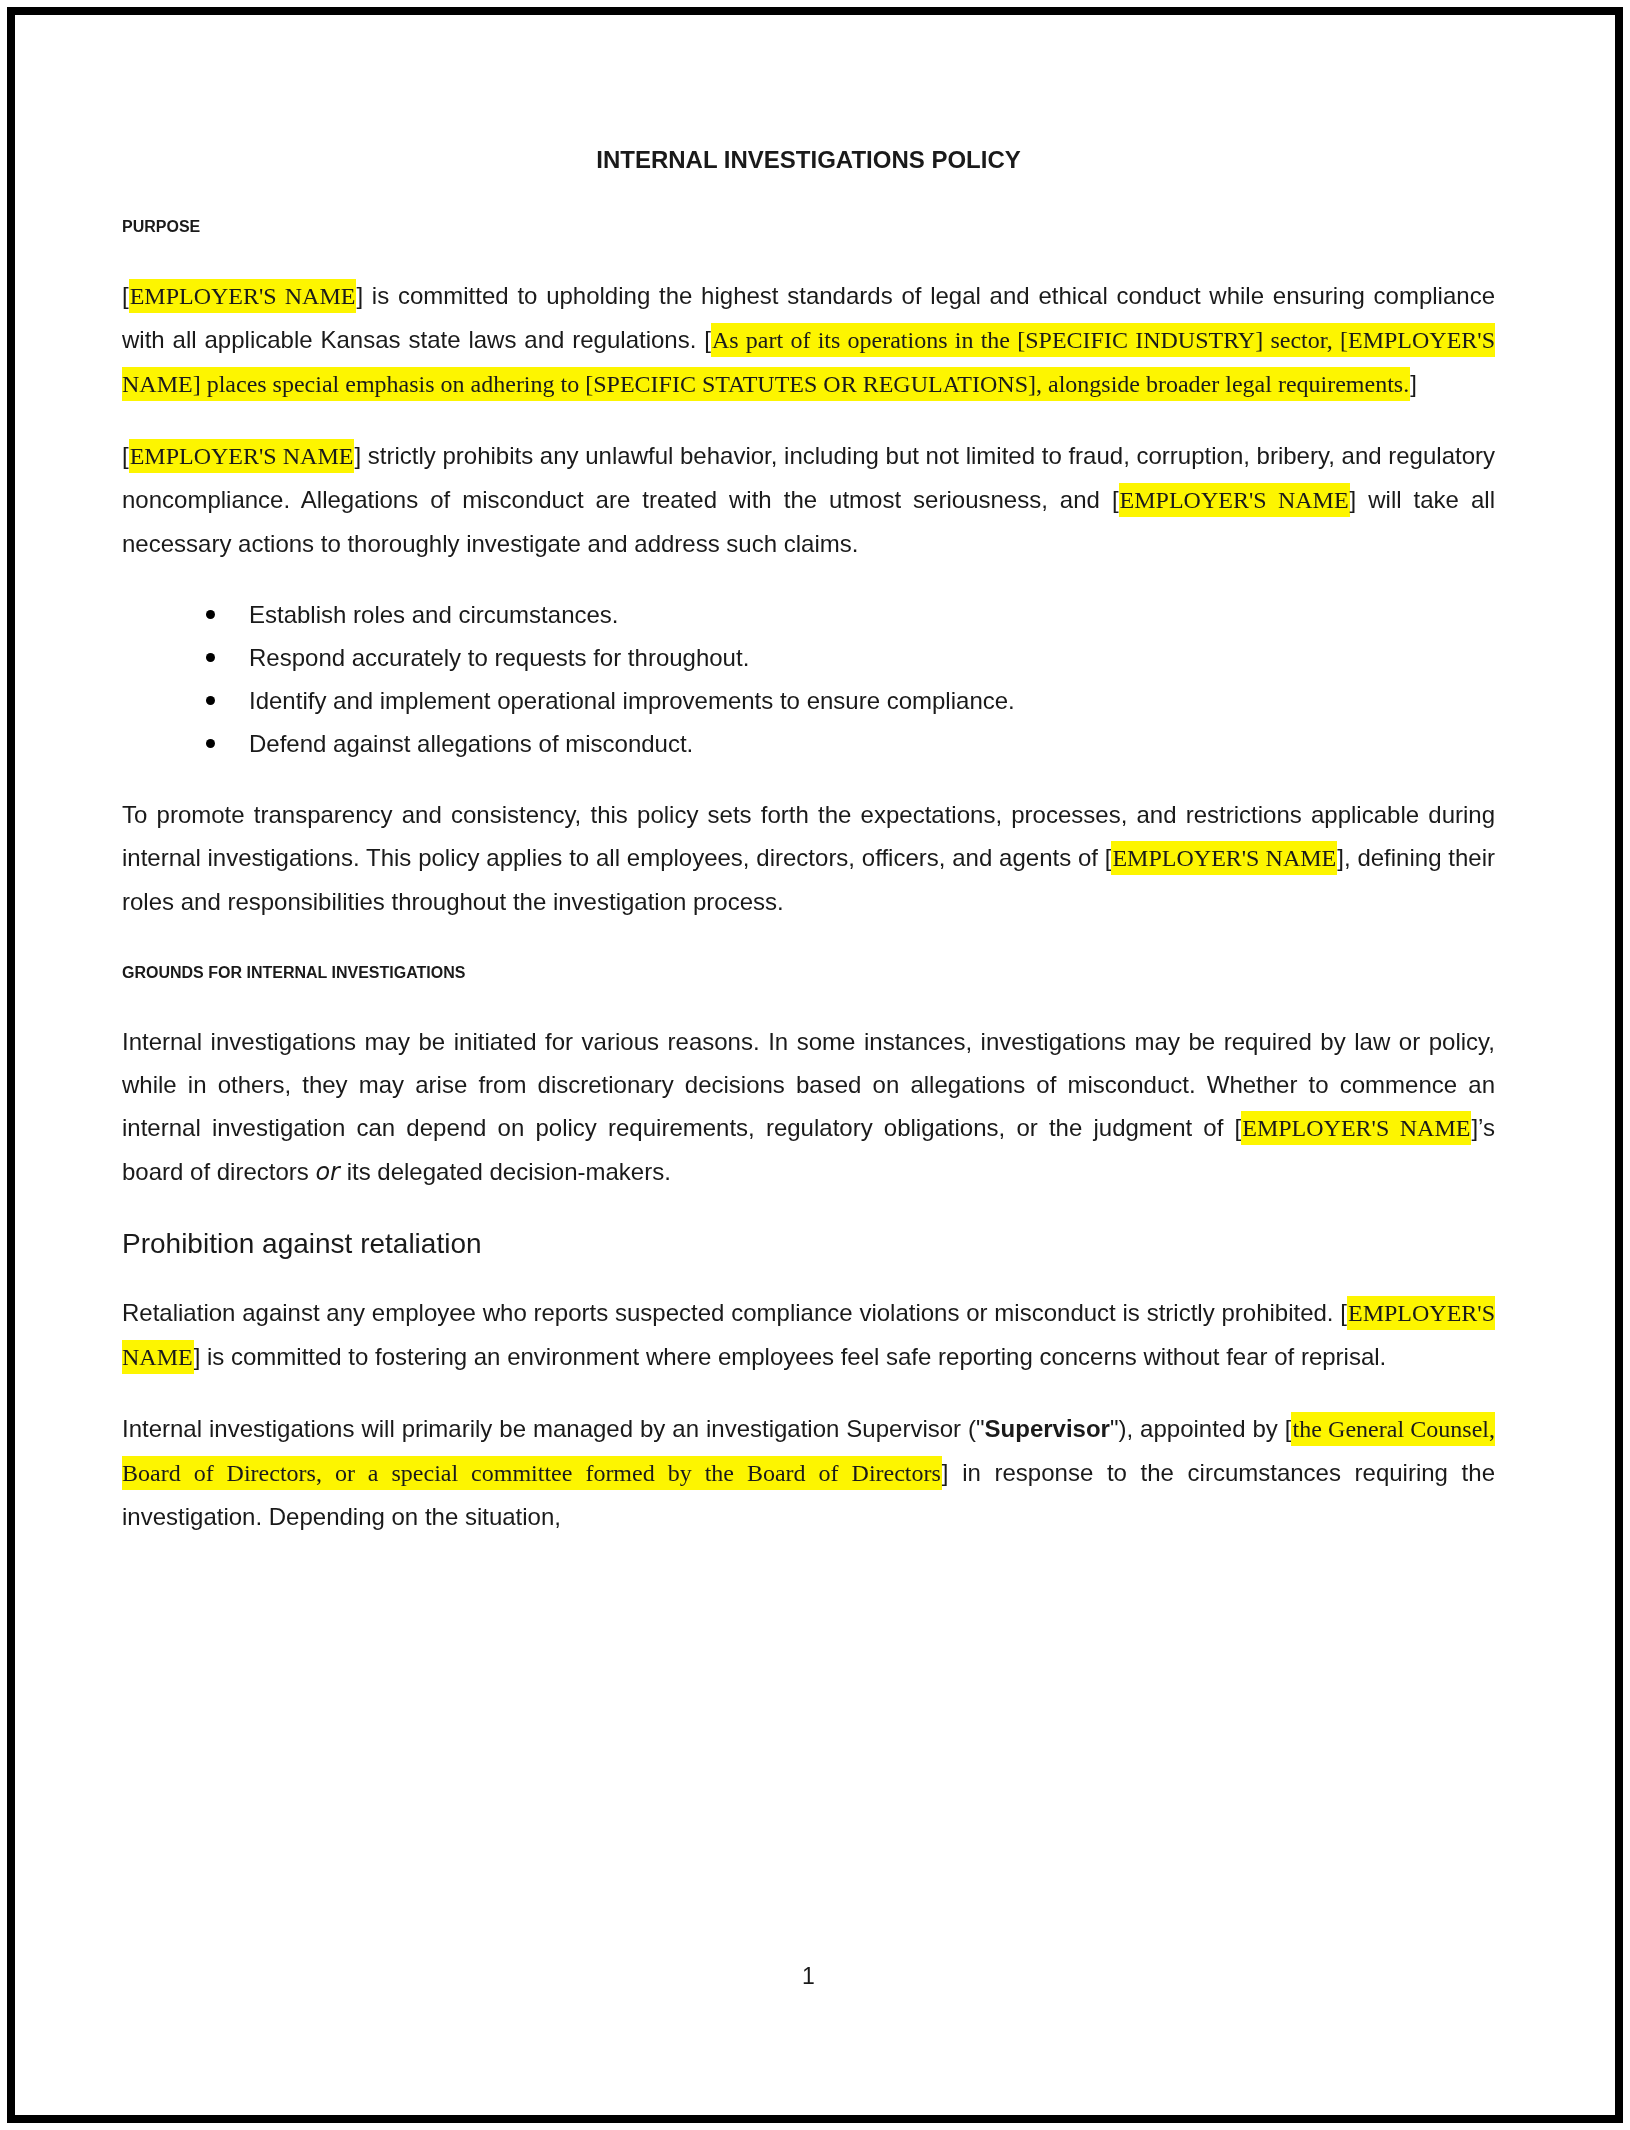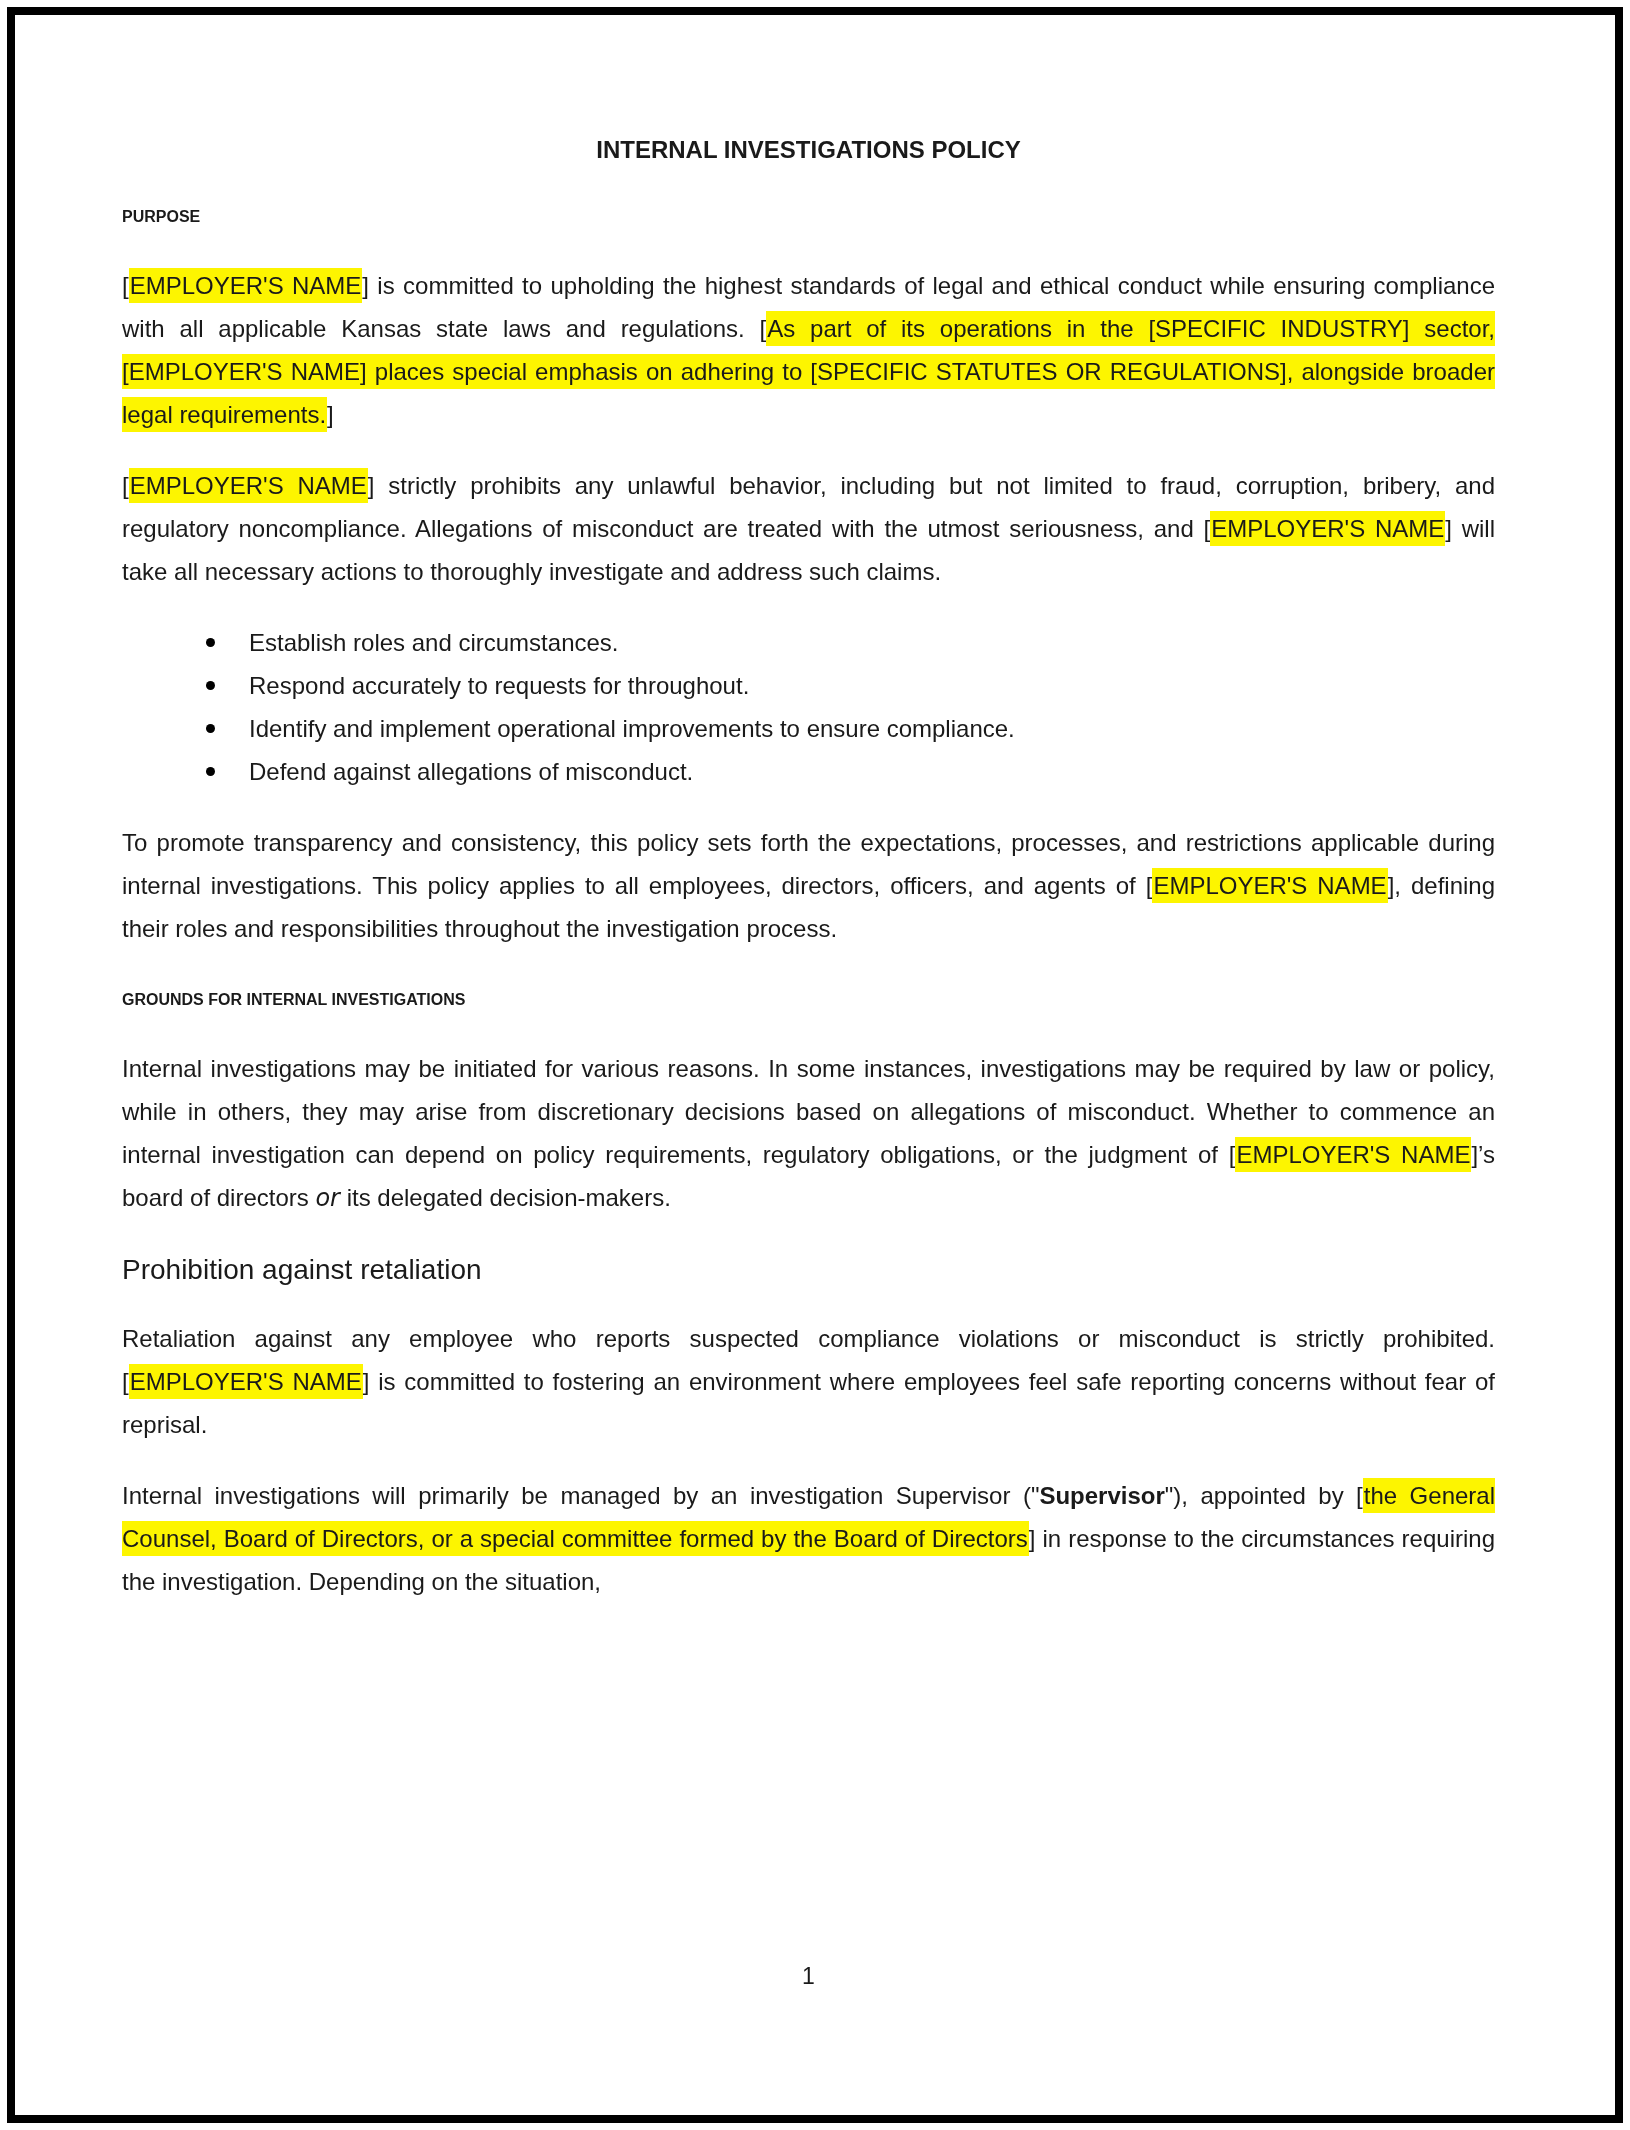--- a/index.html
+++ b/index.html
@@ -18,21 +18,21 @@
     position: absolute;
     left: 7px; top: 7px; right: 7px; bottom: 7px;
     border: 8px solid #000000;
     box-sizing: border-box;
     pointer-events: none;
   }
   .doc {
     position: absolute;
     left: 122px;
     right: 135px;
-    top: 8px;
+    top: 18px;
     padding-top: 120px;
     font-size: 24px;
     line-height: 43px;
   }
   .title {
     text-align: center;
     font-weight: bold;
     font-size: 24px;
     margin: 0 0 24px 0;
   }
@@ -68,20 +68,21 @@
     left: 0;
     top: 17px;
     width: 9px;
     height: 9px;
     border-radius: 50%;
     background: #000;
   }
   .hl {
     background: var(--hl, #fdf500);
     padding: 4px 1px;
+    font-family: Liberation Serif, serif;
   }
   .b { font-weight: bold; }
   .alt { font-family: "DejaVu Sans", sans-serif; font-style: italic; }
   .footer {
     position: absolute;
     left: 122px;
     right: 135px;
     bottom: 140px;
     text-align: center;
     font-size: 23px;

